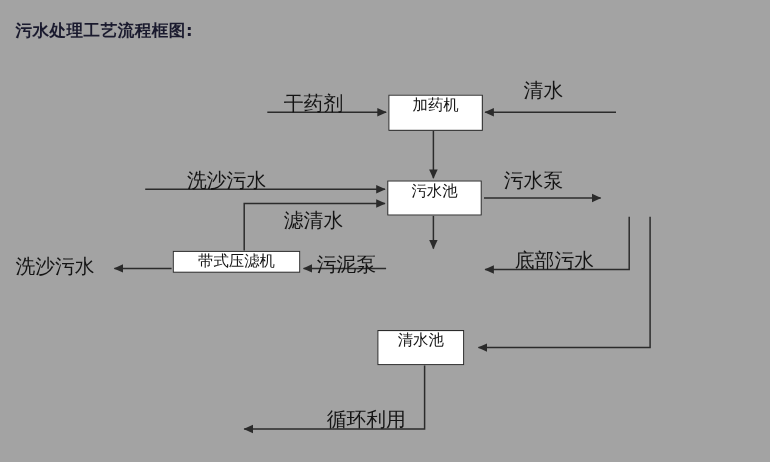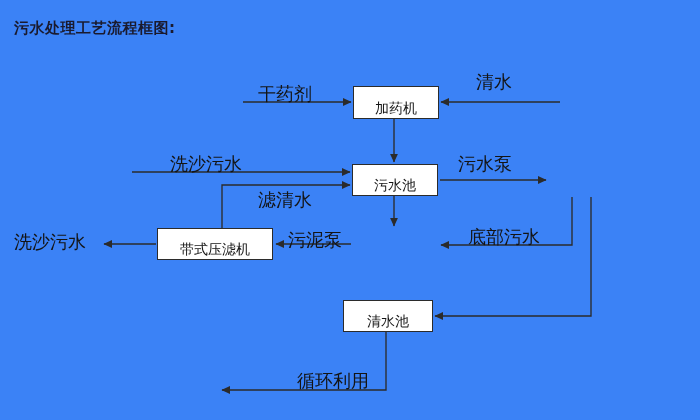--- a/index.html
+++ b/index.html
@@ -7,41 +7,41 @@
     padding: 0;
     background: #ffffff;
   }
   body {
     font-family: "DejaVu Sans", "Liberation Sans", sans-serif;
   }
   #page {
     position: relative;
     width: 700px;
     height: 420px;
-    background: #3b82f6;
+    background: #a3a3a3;
     overflow: hidden;
     text-decoration: underline;
   }
   #title {
     position: absolute;
     left: 14px;
     top: 19px;
     font-size: 15px;
     font-weight: bold;
     color: #1a1a2e;
     letter-spacing: 0.5px;
     white-space: nowrap;
   }
   .node {
     position: absolute;
     box-sizing: border-box;
     border: 1.3px solid #2b2b2b;
     background: #ffffff;
     display: flex;
-    align-items: flex-end;
+    align-items: flex-start;
     justify-content: center;
     font-size: 14px;
     color: #141414;
     white-space: nowrap;
     z-index: 3;
   }
   .edge-label {
     position: absolute;
     font-size: 18px;
     color: #141414;
@@ -86,24 +86,24 @@
       <path d="M386,332 L386,390 L222,390"></path>
     </g>
   </svg>
 
   <div class="node" style="left:353px; top:86px; width:86px; height:33px;">
     <span>加药机</span>
   </div>
   <div class="node" style="left:352px; top:164px; width:86px; height:32px;">
     <span>污水池</span>
   </div>
-  <div class="node" style="left:157px; top:228px; width:116px; height:32px;">
+  <div class="node" style="left:157px; top:228px; width:116px; height:20px;">
     <span>带式压滤机</span>
   </div>
-  <div class="node" style="left:343px; top:300px; width:90px; height:32px;">
+  <div class="node" style="left:343px; top:300px; width:79px; height:32px;">
     <span>清水池</span>
   </div>
 
   <div class="edge-label" style="left:258px; top:82px;">干药剂</div>
   <div class="edge-label" style="left:476px; top:70px;">清水</div>
   <div class="edge-label" style="left:170px; top:152px;">洗沙污水</div>
   <div class="edge-label" style="left:458px; top:152px;">污水泵</div>
   <div class="edge-label" style="left:258px; top:188px;">滤清水</div>
   <div class="edge-label" style="left:14px; top:230px;">洗沙污水</div>
   <div class="edge-label" style="left:288px; top:228px;">污泥泵</div>

